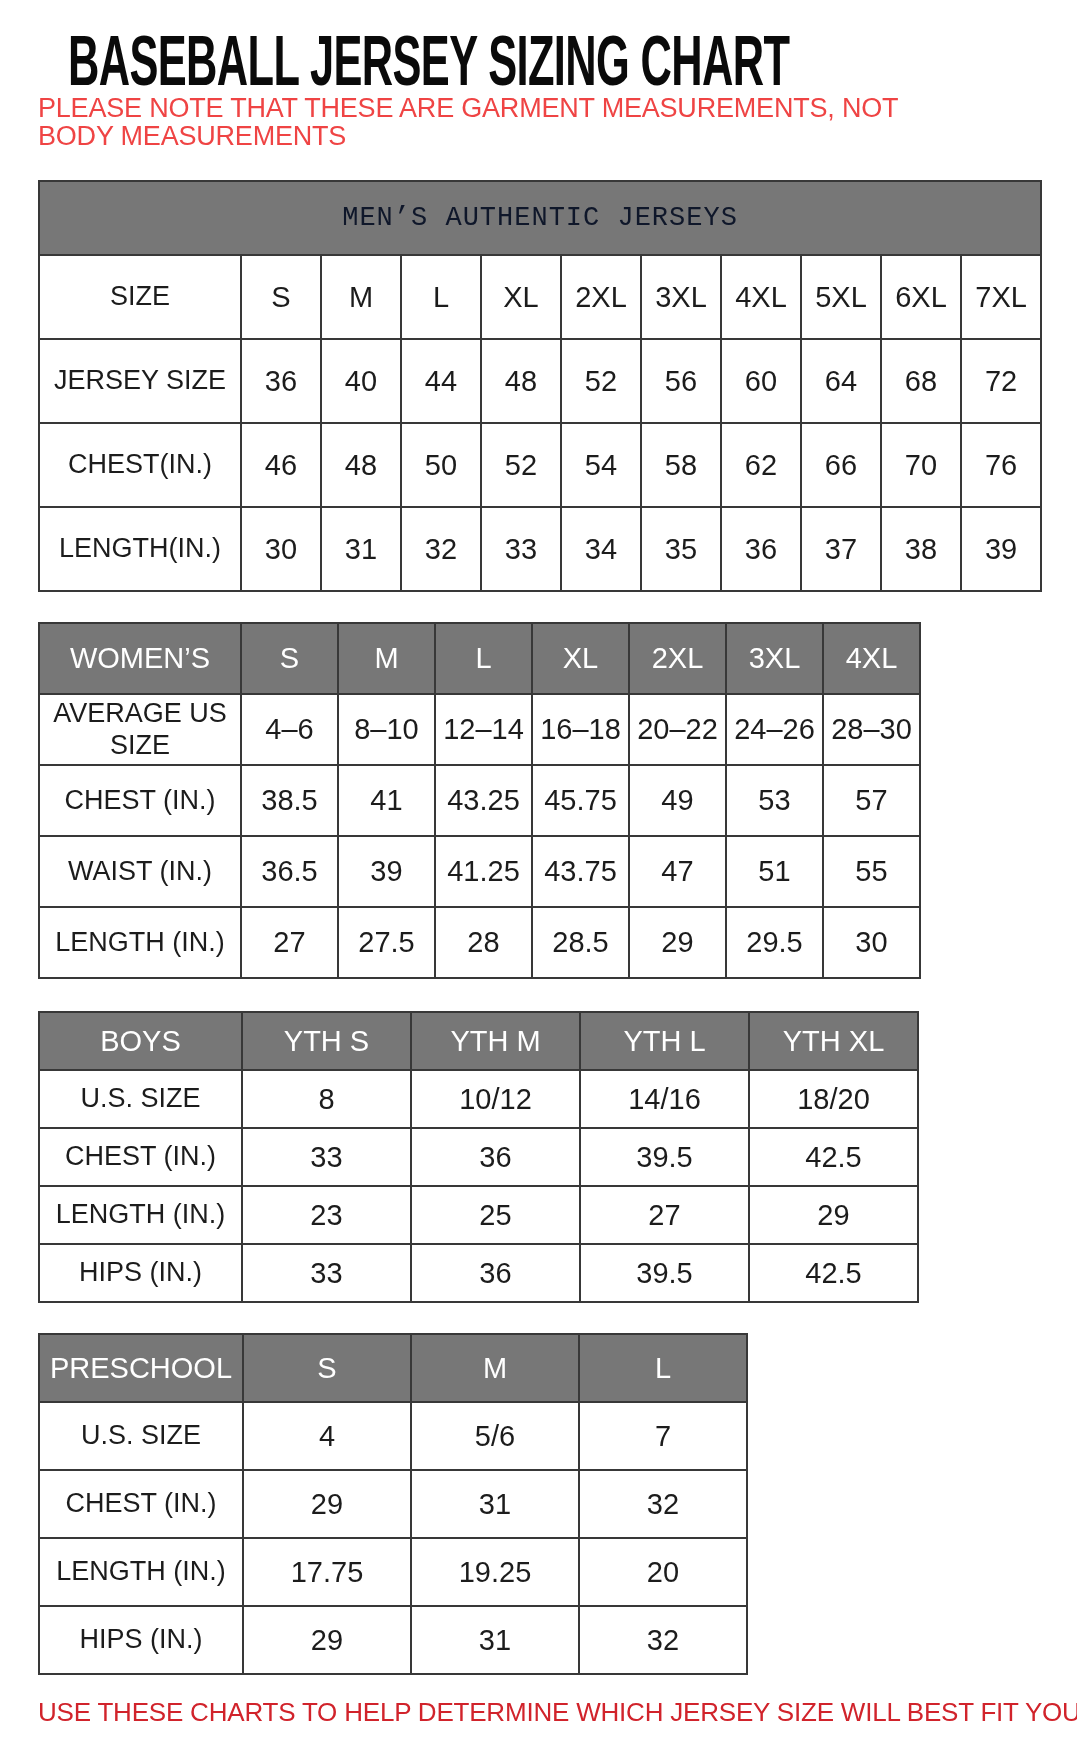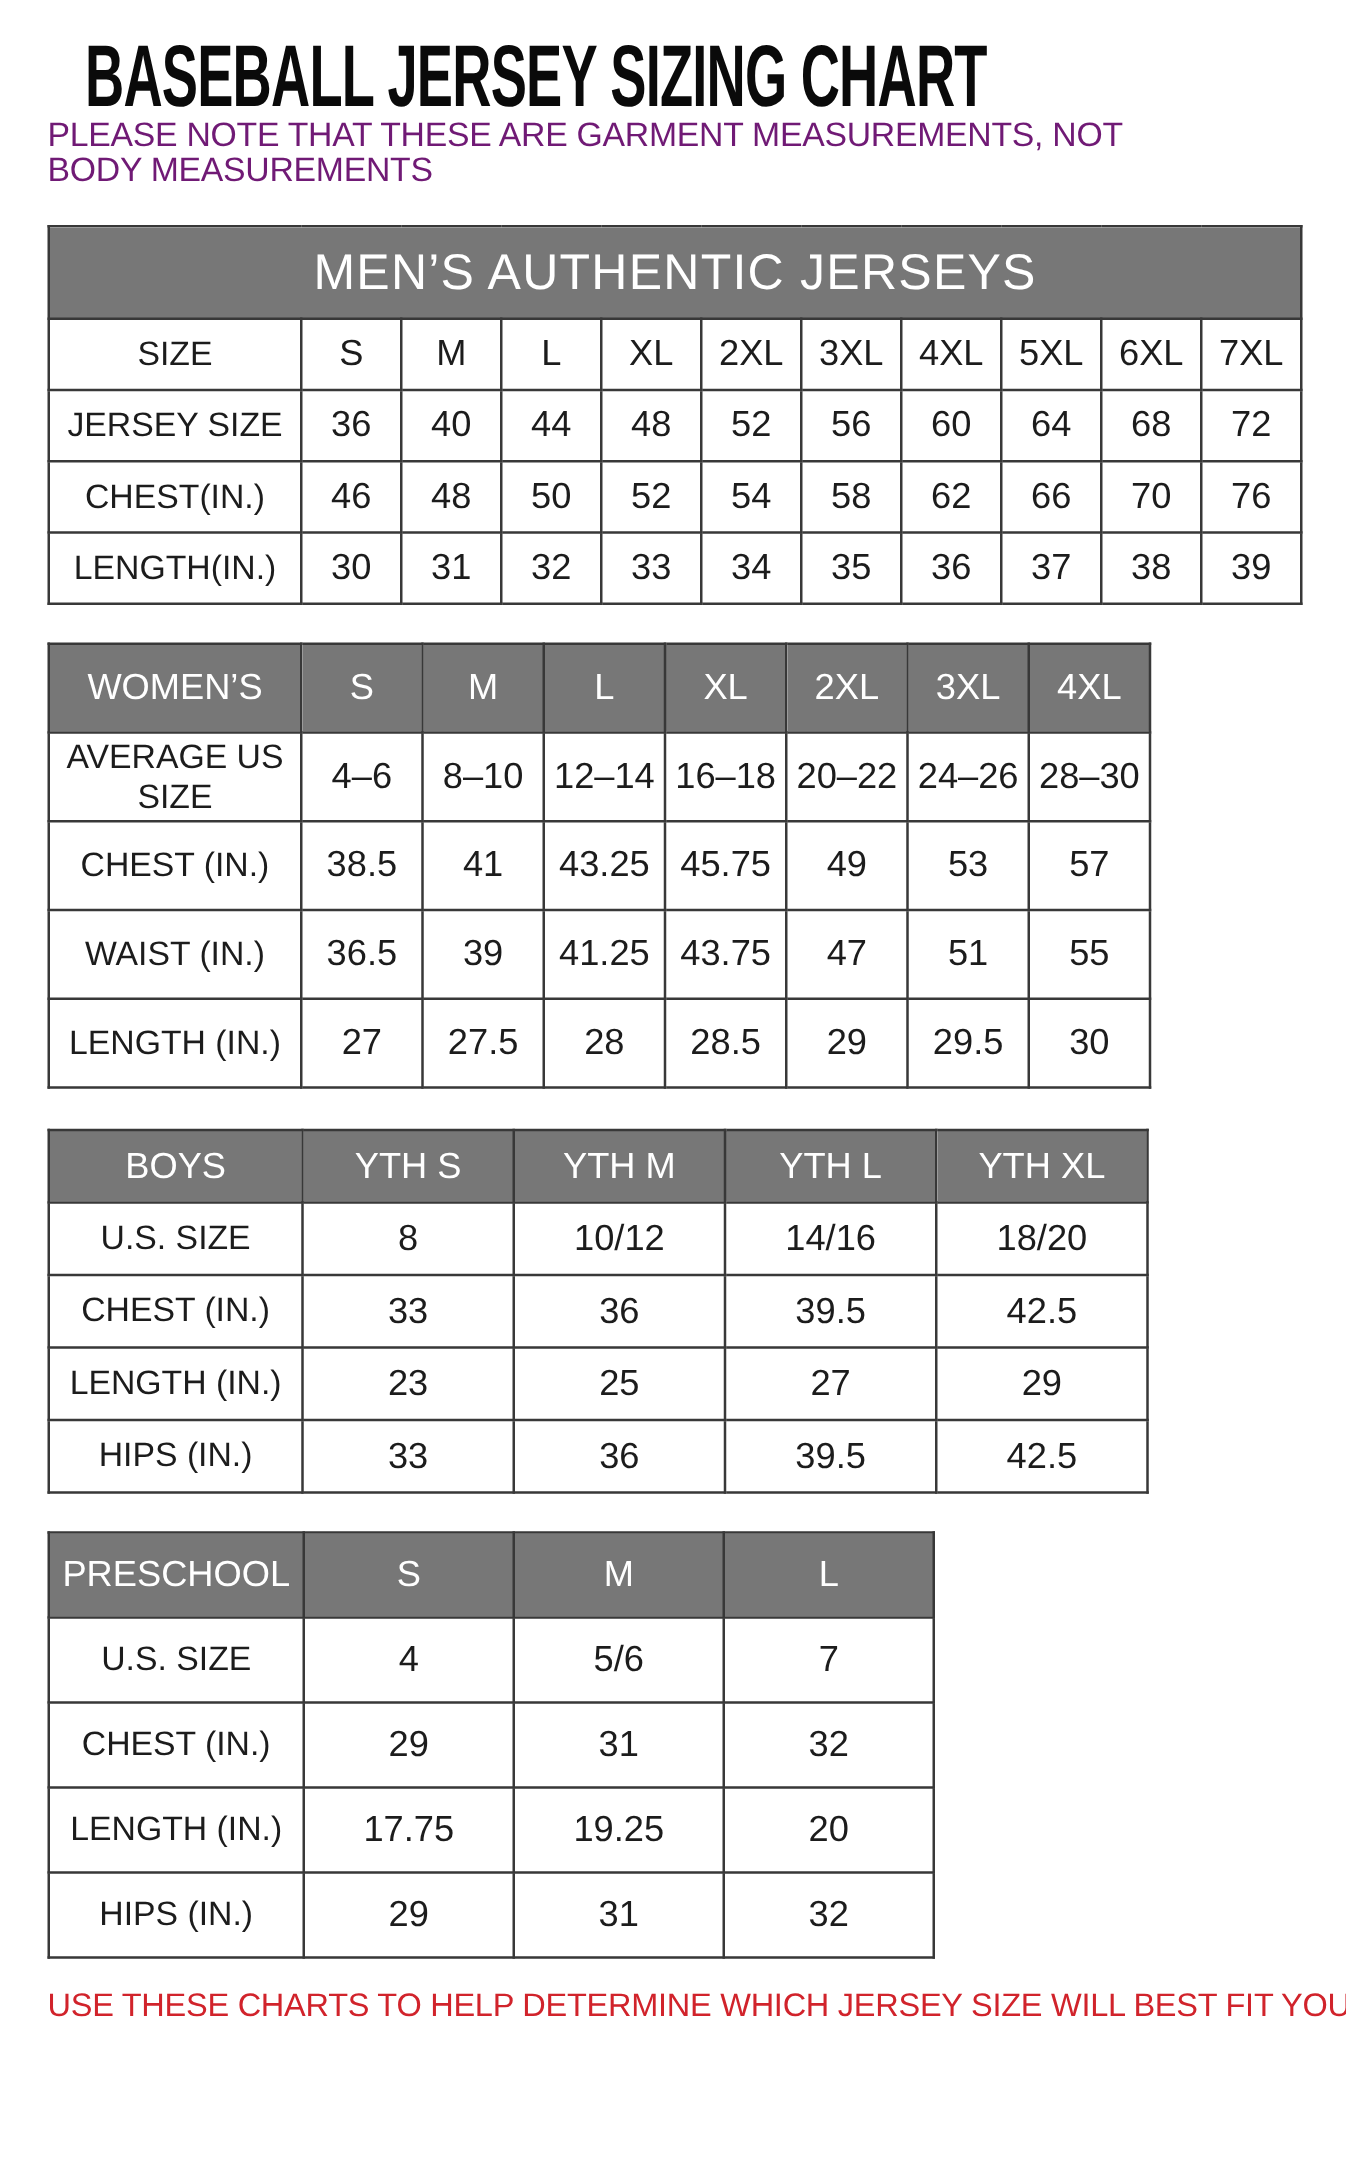--- a/index.html
+++ b/index.html
@@ -24,54 +24,55 @@
     transform: scaleX(0.62);
     transform-origin: left top;
     letter-spacing: -1px;
   }
 
   .note {
     margin-top: 10px;
     width: 920px;
     font-size: 27px;
     line-height: 28px;
-    color: #701a75;
+    color: #ef4444;
     letter-spacing: -0.2px;
   }
 
   table.tbl {
     border-collapse: collapse;
     table-layout: fixed;
   }
   .tbl th, .tbl td {
     border: 2px solid #383838;
     text-align: center;
     vertical-align: middle;
     padding: 0;
     font-weight: 400;
     overflow: hidden;
   }
   .banner-cell {
     background: #777777;
-    color: #ffffff;
-    font-size: 40px;
+    color: #0f172a;
+    font-size: 27px;
     letter-spacing: 1px;
+    font-family: Liberation Mono, monospace;
   }
   .ghead th {
     background: #777777;
     color: #ffffff;
     font-size: 29px;
   }
   .label-cell { font-size: 27px; line-height: 1.15; }
   .data-cell  { font-size: 29px; }
 
   .tbl-mens { width: 1002px; margin-top: 30px; }
   .tbl-mens col.c-label { width: 202px; }
   .tbl-mens col.c-data  { width: 80px; }
-  .tbl-mens tr { height: 57px; }
+  .tbl-mens tr { height: 84px; }
   .tbl-mens tr.banner-row { height: 74px; }
 
   .tbl-womens { width: 881px; margin-top: 30px; }
   .tbl-womens col.c-label { width: 202px; }
   .tbl-womens col.c-data  { width: 97px; }
   .tbl-womens tr { height: 71px; }
 
   .tbl-boys { width: 879px; margin-top: 32px; }
   .tbl-boys col.c-label { width: 203px; }
   .tbl-boys col.c-data  { width: 169px; }

